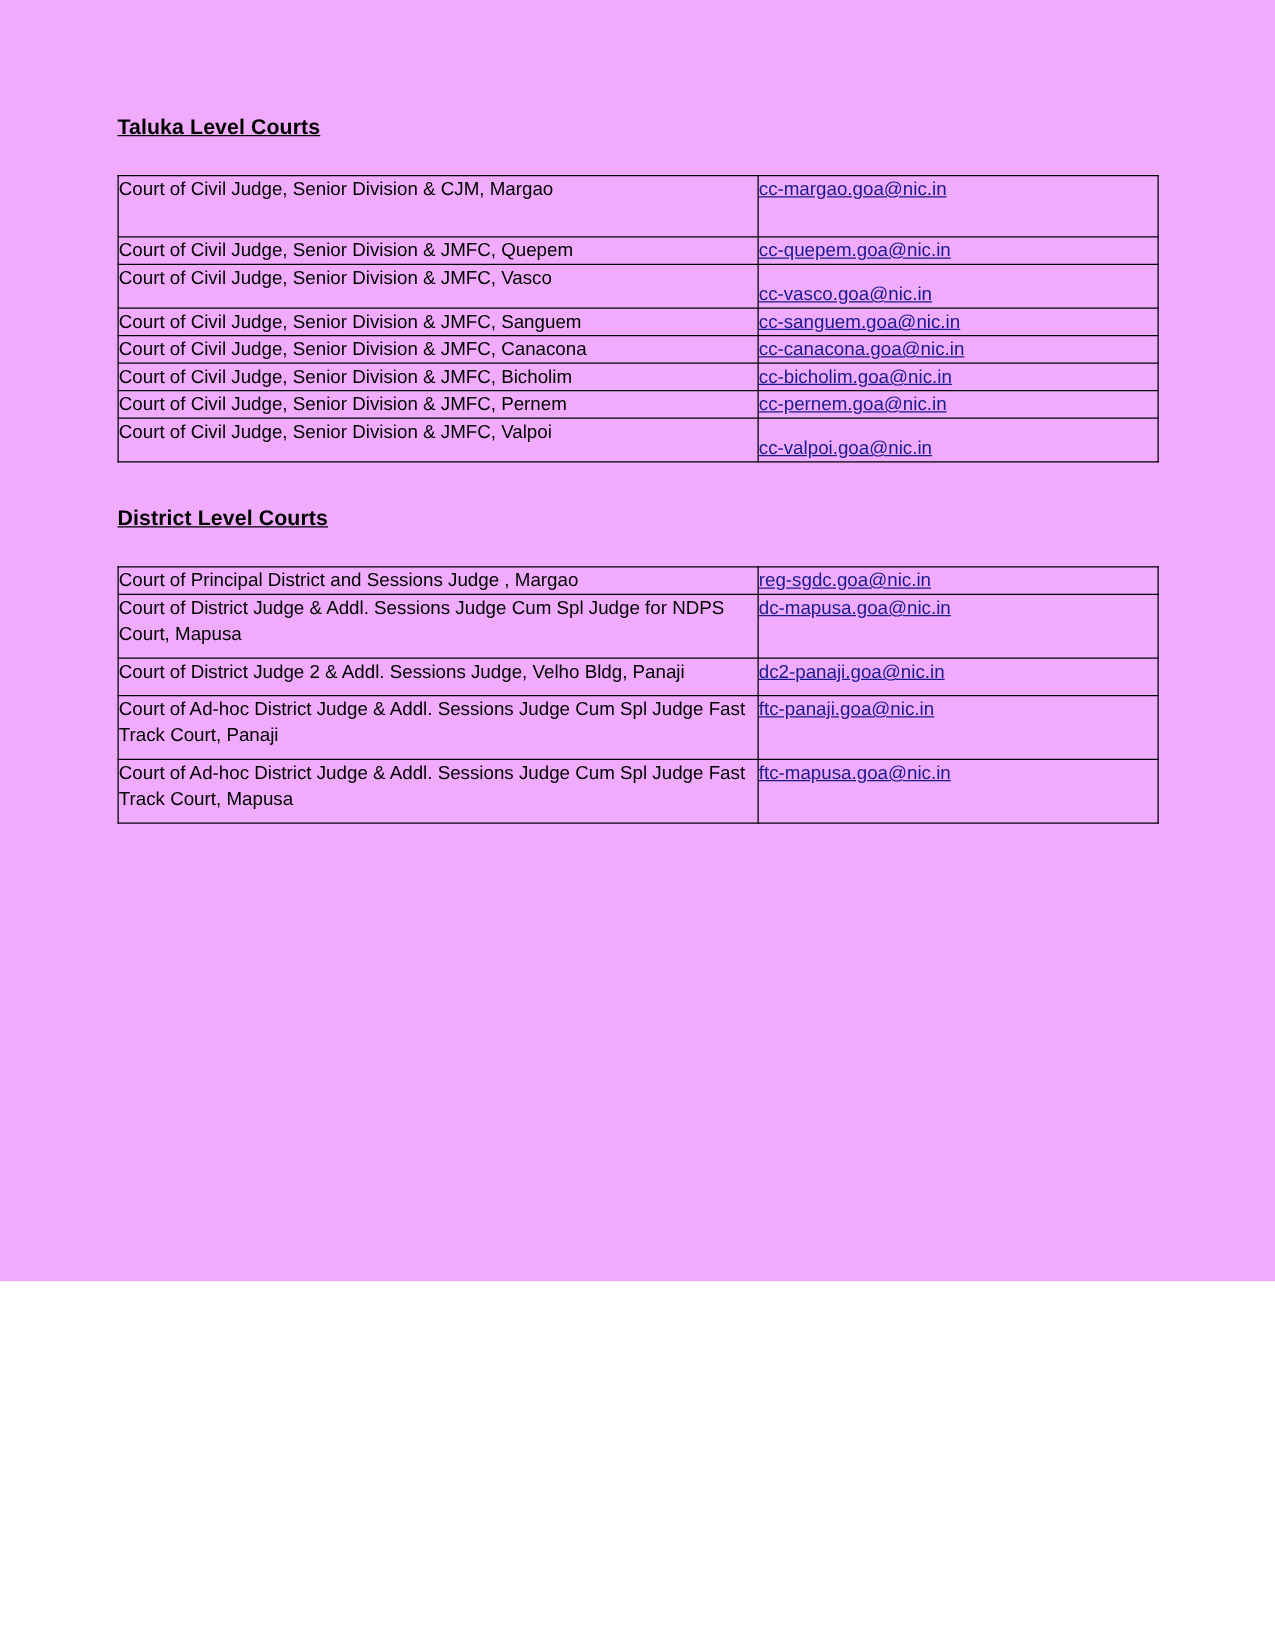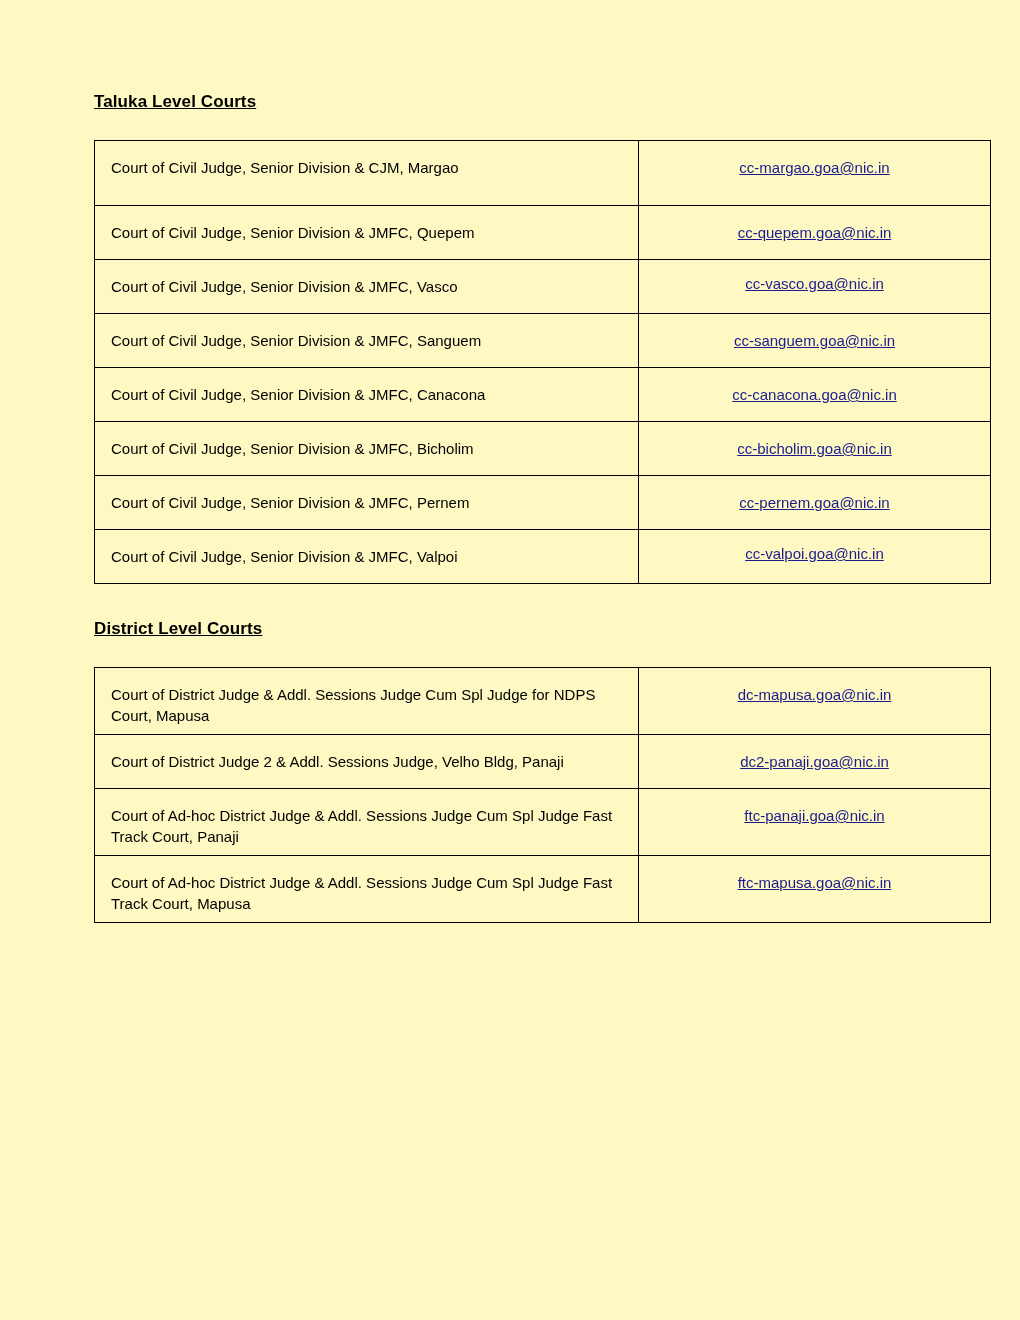--- a/index.html
+++ b/index.html
@@ -13,22 +13,22 @@
     font-family: "Liberation Sans", sans-serif;
     color: #000000;
     position: relative;
     overflow: hidden;
   }
   .page {
     position: absolute;
     left: 0;
     top: 0;
     width: 1020px;
-    height: 1320px;
-    background: #fef9c3;
+    height: 1025px;
+    background: #f0abfc;
   }
   .content {
     position: absolute;
     left: 94px;
     top: 92px;
     width: 832px;
   }
   h2.section-heading {
     font-size: 17px;
     font-weight: bold;
@@ -49,36 +49,35 @@
     height: 28px;
   }
   table.courts-table {
     border-collapse: collapse;
     width: 832px;
     table-layout: fixed;
     border: 1px solid #000000;
   }
   table.courts-table td {
     border: 1px solid #000000;
-    padding: 16px;
+    padding: 0;
     vertical-align: top;
   }
   td.col-name {
     width: 511px;
     font-size: 15px;
     line-height: 21px;
     color: #000000;
     padding: 6px 6px 6px 6px;
   }
   td.col-email {
     width: 319px;
     font-size: 15px;
     line-height: 21px;
     padding: 6px 6px 6px 7px;
-    text-align: center;
   }
   td.col-email.lowered {
     padding-top: 13px;
   }
   td.col-name.tall {
     padding-bottom: 27px;
   }
   td.col-email.tall {
     padding-bottom: 27px;
   }
@@ -158,20 +157,26 @@
 
     <div class="spacer-between-sections"></div>
 
     <h2 class="section-heading">District Level Courts</h2>
 
     <div class="spacer-before-table2"></div>
 
     <table class="courts-table">
       <tbody>
         <tr>
+          <td class="col-name">Court of Principal District and Sessions Judge , Margao</td>
+          <td class="col-email">
+            <a class="email-link" href="#">reg-sgdc.goa@nic.in</a>
+          </td>
+        </tr>
+        <tr>
           <td class="col-name tall2">Court of District Judge &amp; Addl. Sessions Judge Cum Spl Judge for NDPS Court, Mapusa</td>
           <td class="col-email">
             <a class="email-link" href="#">dc-mapusa.goa@nic.in</a>
           </td>
         </tr>
         <tr>
           <td class="col-name tall2">Court of District Judge 2 &amp; Addl. Sessions Judge, Velho Bldg, Panaji</td>
           <td class="col-email">
             <a class="email-link" href="#">dc2-panaji.goa@nic.in</a>
           </td>

